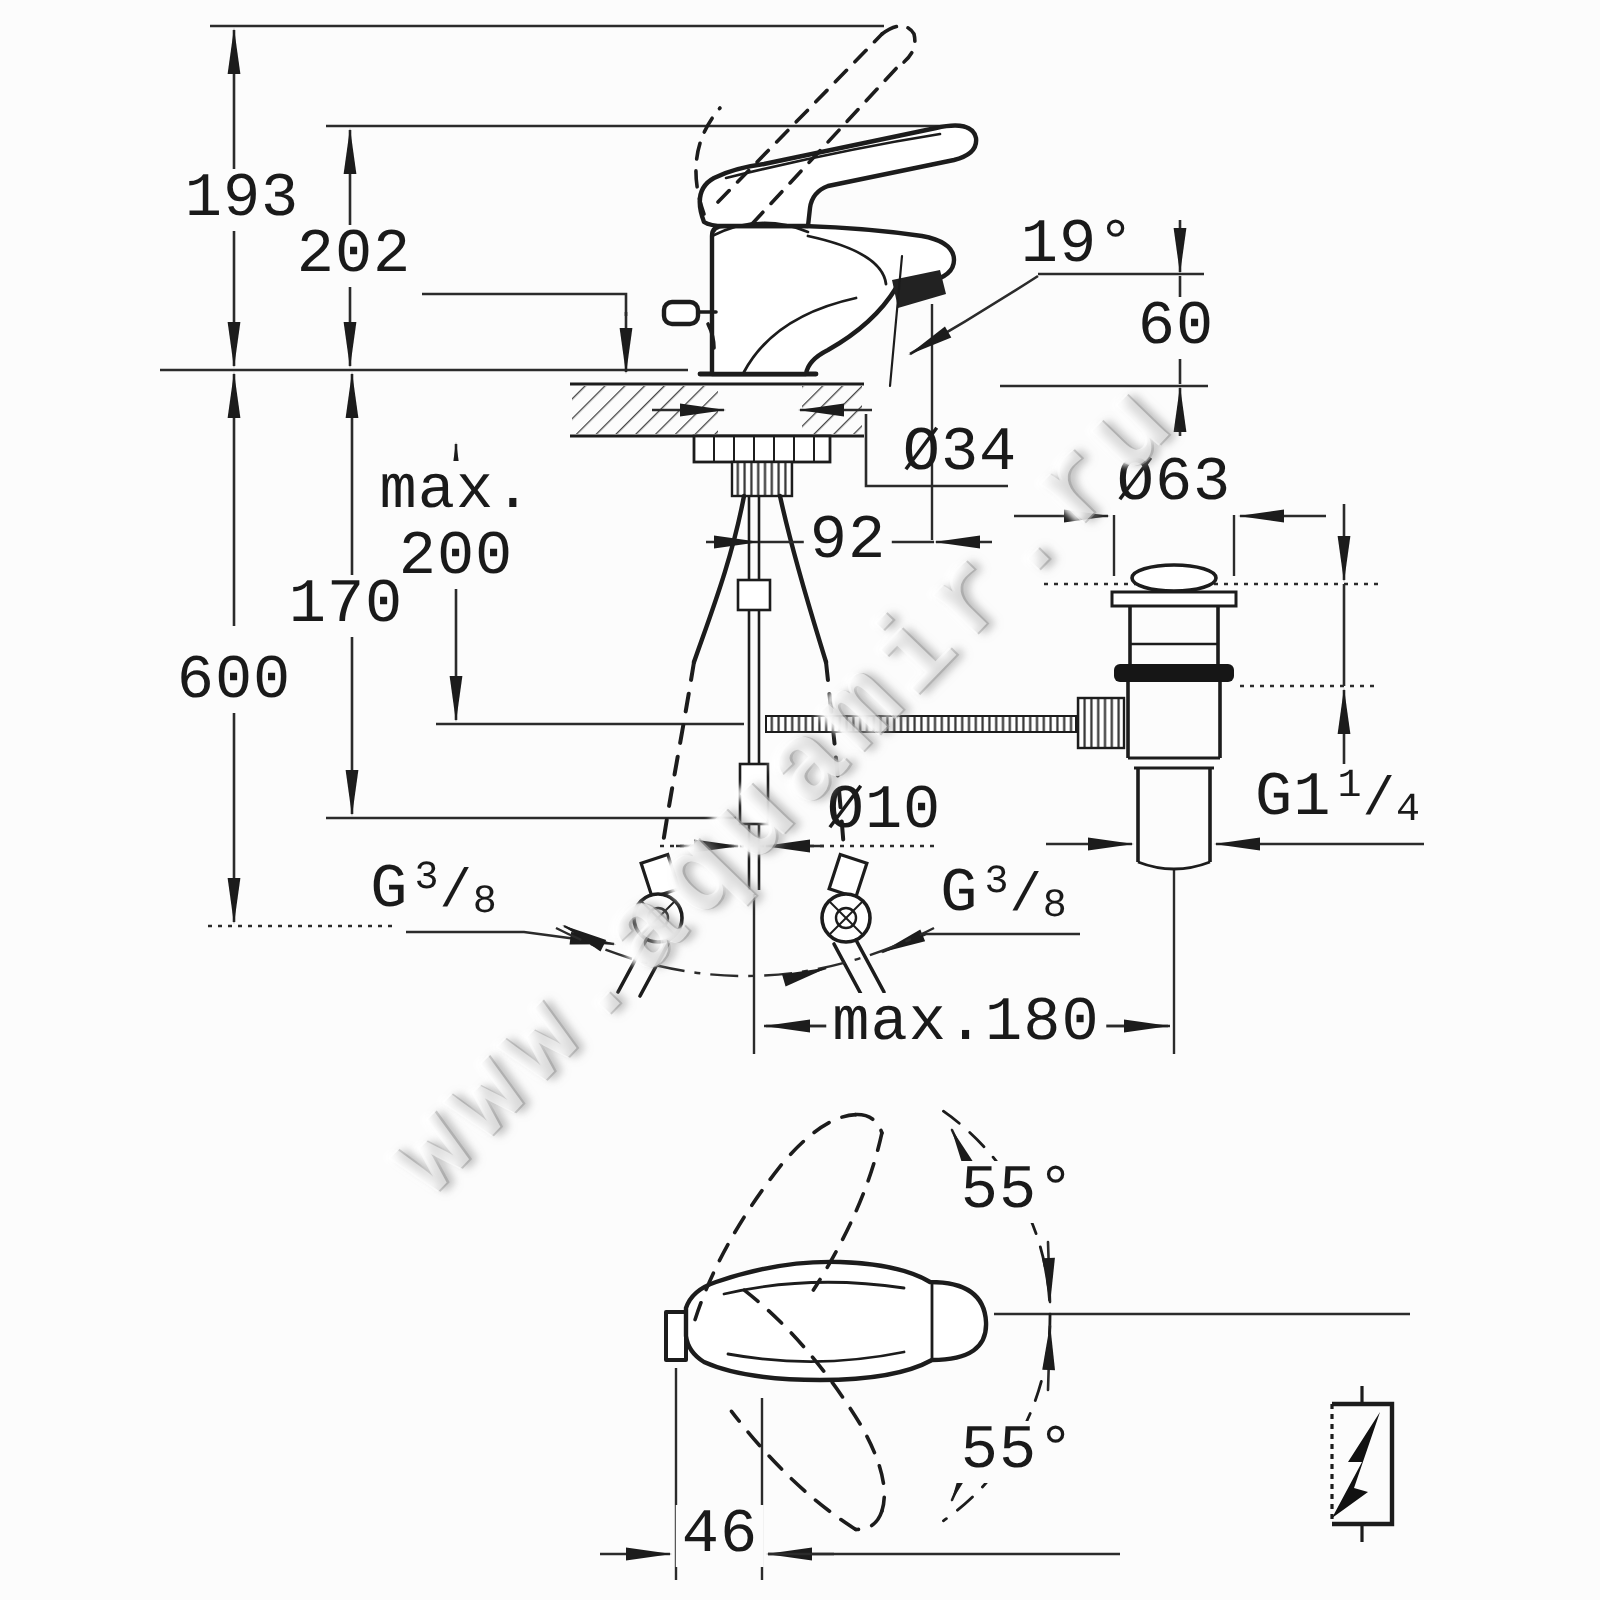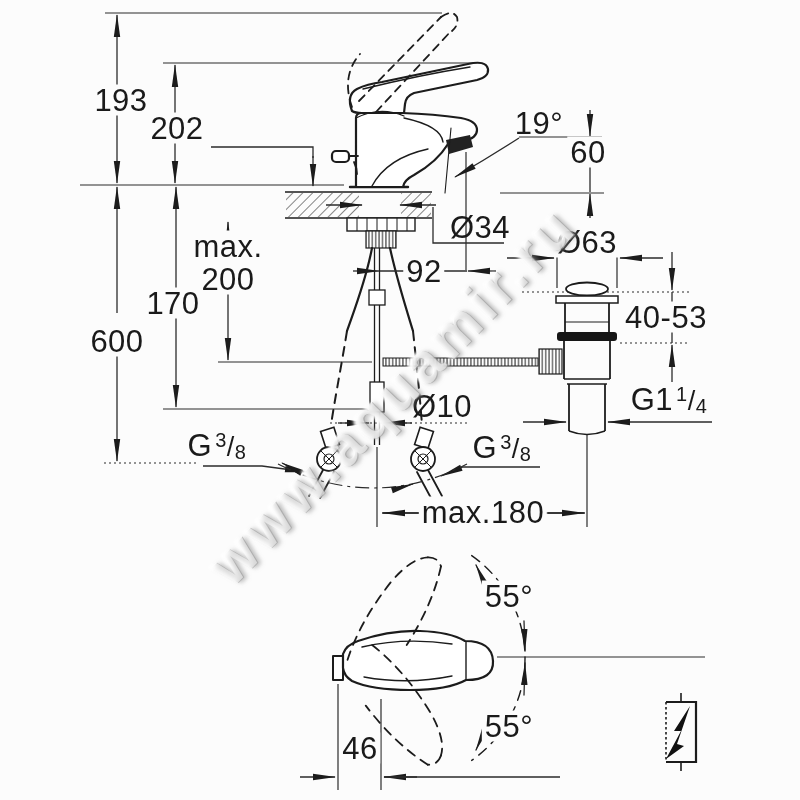--- a/index.html
+++ b/index.html
@@ -1,17 +1,17 @@
 <!DOCTYPE html>
 <html><head>
 <meta charset="utf-8">
 <style>
   html,body{margin:0;padding:0;background:#fff;}
   .canvas{position:relative;width:800px;height:800px;background:#fcfcfc;overflow:hidden;
-          font-family:Liberation Sans, sans-serif;}
+          font-family:Liberation Mono, monospace;}
   svg{position:absolute;left:0;top:0;z-index:1;}
   .lbl{position:absolute;transform:translate(-50%,-50%);font-size:31px;line-height:1;
        color:#1a1a1a;white-space:nowrap;z-index:2;letter-spacing:0.5px;}
   .bg{background:#fcfcfc;padding:0 3px;}
   .lbl sup{font-size:20px;vertical-align:9px;margin-left:3px;}
   .lbl sub{font-size:20px;vertical-align:-3px;}
   .lbl .slash{font-size:27px;}
   .watermark{position:absolute;left:392px;top:395px;width:760px;z-index:4;pointer-events:none;
        transform:translate(-50%,-50%) rotate(-46deg);font-size:56px;font-weight:bold;
        letter-spacing:5px;text-align:center;color:rgba(255,255,255,0.55);
@@ -225,43 +225,42 @@
     <line x1="666" y1="702" x2="666" y2="762" stroke-width="1.6" stroke-dasharray="2.5,2.5"></line>
     <line x1="681" y1="693" x2="681" y2="702" stroke-width="1.6"></line>
     <line x1="681" y1="762" x2="681" y2="771" stroke-width="1.6"></line>
     <path d="M690,706 L674,731 L681,731 L666,759 L684,746 L677,744 Z" fill="#111" stroke="none"></path>
   </g>
 </svg>
 
 <div class="lbl bg" style="left:121px;top:100px">193</div>
 <div class="lbl bg" style="left:177px;top:128px">202</div>
 <div class="lbl" style="left:539px;top:123px">19°</div>
-<div class="lbl bg" style="left:588px;top:152px">60</div>
+<div class="lbl bg" style="left:588px;top:164px">60</div>
 <div class="lbl" style="left:480px;top:227px">Ø34</div>
 <div class="lbl bg" style="left:424px;top:271px">92</div>
 <div class="lbl bg" style="left:587px;top:242px">Ø63</div>
 <div class="lbl bg" style="left:228px;top:246px">max.</div>
 <div class="lbl bg" style="left:228px;top:279px">200</div>
 <div class="lbl bg" style="left:173px;top:303px">170</div>
 <div class="lbl bg" style="left:117px;top:341px">600</div>
-<div class="lbl bg" style="left:666px;top:317px">40-53</div>
 <div class="lbl" style="left:442px;top:406px">Ø10</div>
 
 <div class="lbl" style="left:669px;top:400px">
   <span>G1</span><sup>1</sup><span class="slash">/</span><sub>4</sub>
 </div>
 
 <div class="lbl" style="left:217px;top:446px">
   <span>G</span><sup>3</sup><span class="slash">/</span><sub>8</sub>
 </div>
 
 <div class="lbl" style="left:502px;top:448px">
   <span>G</span><sup>3</sup><span class="slash">/</span><sub>8</sub>
 </div>
 
 <div class="lbl bg" style="left:483px;top:512px">max.180</div>
 <div class="lbl bg" style="left:509px;top:596px">55°</div>
 <div class="lbl bg" style="left:509px;top:726px">55°</div>
-<div class="lbl bg" style="left:360px;top:748px">46</div>
+<div class="lbl bg" style="left:360px;top:768px">46</div>
 
 <div class="watermark">www.aquamir.ru</div>
 
 </div>
 
 </body></html>

